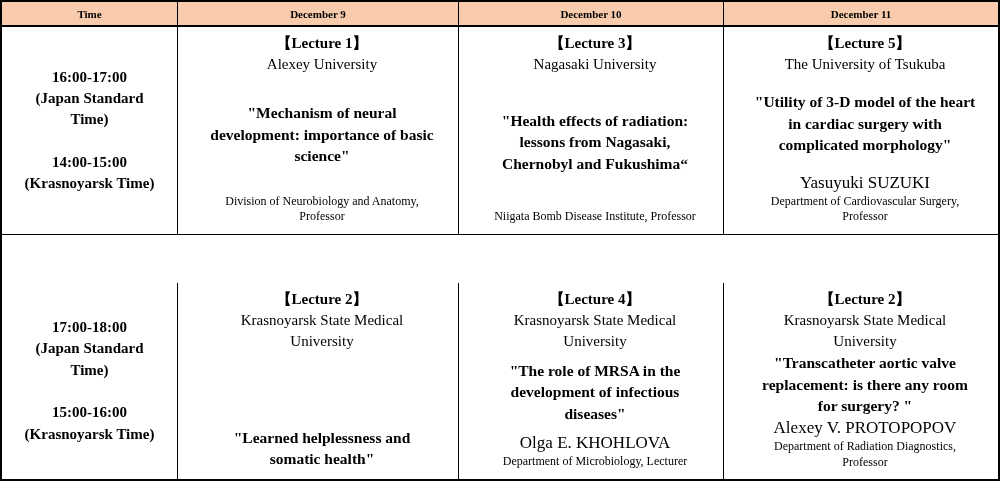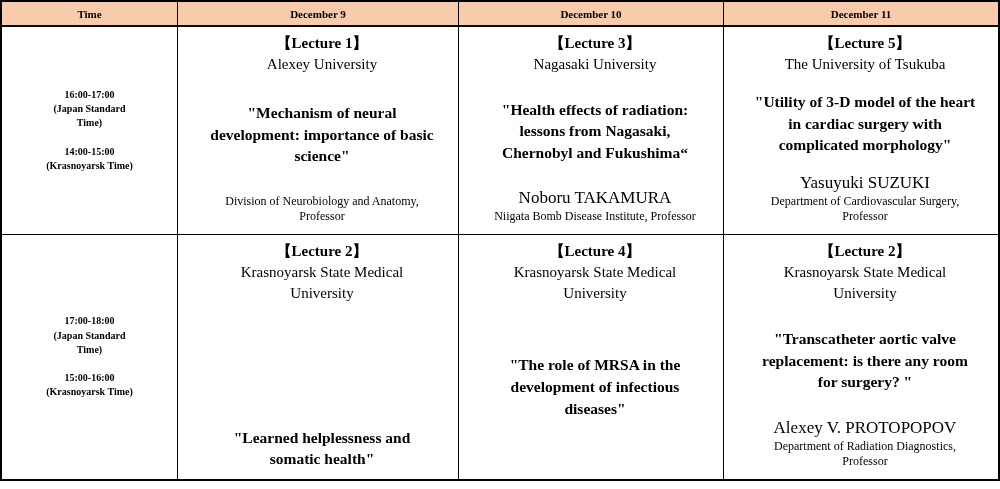--- a/index.html
+++ b/index.html
@@ -23,40 +23,40 @@
   .t-row{
     display:grid;
     grid-template-columns:176px 281px 265px 274px;
   }
   .t-cell{
     border-right:1px solid var(--border);
     border-bottom:1px solid var(--border);
     overflow:hidden;
   }
   .t-row .t-cell:last-child{border-right:none;text-align:center;}
-  .t-row:last-child .t-cell{border-bottom:none;}
+  .t-row:last-child .t-cell{border-bottom:none;margin-top:48px;}
   .head-cell{
     background:var(--header-bg);
     display:flex;
     align-items:center;
     justify-content:center;
     font-weight:bold;
     font-size:11px;
     border-bottom:2px solid var(--border);
   }
   .time-cell{
     display:flex;
     flex-direction:column;
     justify-content:center;
     align-items:center;
     text-align:center;
   }
   .time-text{
     font-weight:bold;
-    font-size:10px;
+    font-size:15px;
     line-height:1.42;
     white-space:pre-line;
   }
   .lec-cell{
     display:flex;
     flex-direction:column;
     justify-content:space-between;
     align-items:center;
     text-align:center;
     padding:6px 0 9px 8px;
@@ -105,21 +105,20 @@
     </div>
     <div class="t-cell lec-cell">
       <div class="lec-top">
         <div class="lec-tag">【Lecture 3】</div>
         <div class="lec-univ">Nagasaki University</div>
       </div>
       <div class="lec-title">"Health effects of radiation:
 lessons from Nagasaki,
 Chernobyl and Fukushima“</div>
       <div class="lec-bottom">
-        <div class="lec-name">Noboru TAKAMURA</div>
         <div class="lec-dept">Niigata Bomb Disease Institute, Professor</div>
       </div>
     </div>
     <div class="t-cell lec-cell">
       <div class="lec-top">
         <div class="lec-tag">【Lecture 5】</div>
         <div class="lec-univ">The University of Tsukuba</div>
       </div>
       <div class="lec-title">"Utility of 3-D model of the heart
 in cardiac surgery with
@@ -153,20 +152,22 @@
     <div class="t-cell lec-cell">
       <div class="lec-top">
         <div class="lec-tag">【Lecture 4】</div>
         <div class="lec-univ">Krasnoyarsk State Medical
 University</div>
       </div>
       <div class="lec-title">"The role of MRSA in the
 development of infectious
 diseases"</div>
       <div class="lec-bottom">
+        <div class="lec-name">Olga E. KHOHLOVA</div>
+        <div class="lec-dept">Department of Microbiology, Lecturer</div>
       </div>
     </div>
     <div class="t-cell lec-cell">
       <div class="lec-top">
         <div class="lec-tag">【Lecture 2】</div>
         <div class="lec-univ">Krasnoyarsk State Medical
 University</div>
       </div>
       <div class="lec-title">"Transcatheter aortic valve
 replacement: is there any room

